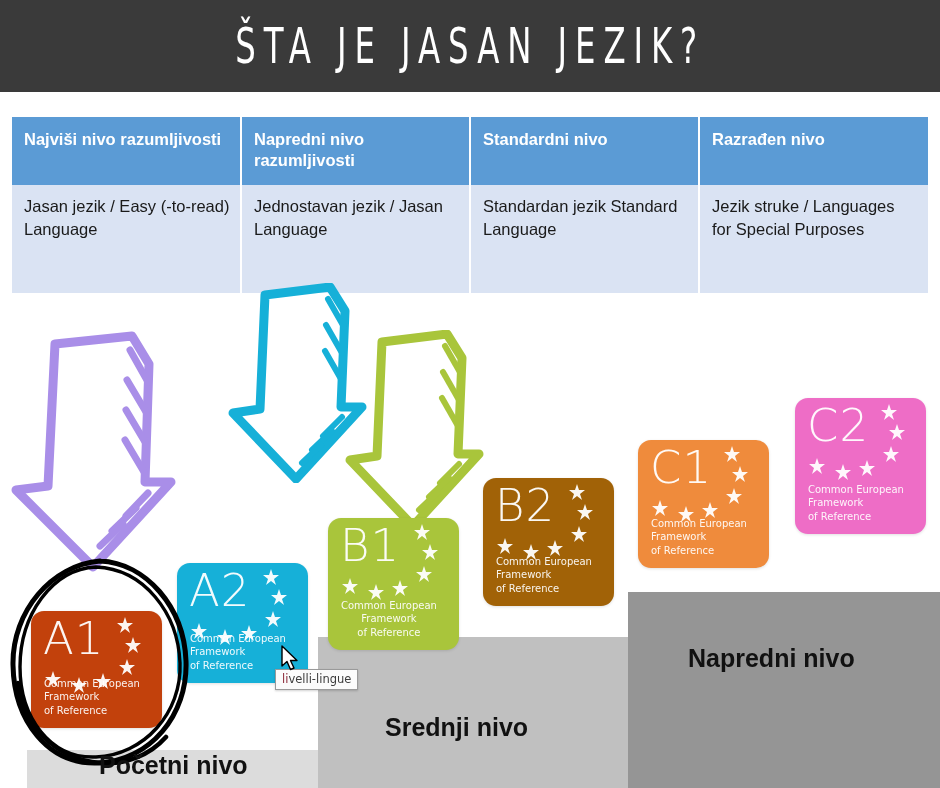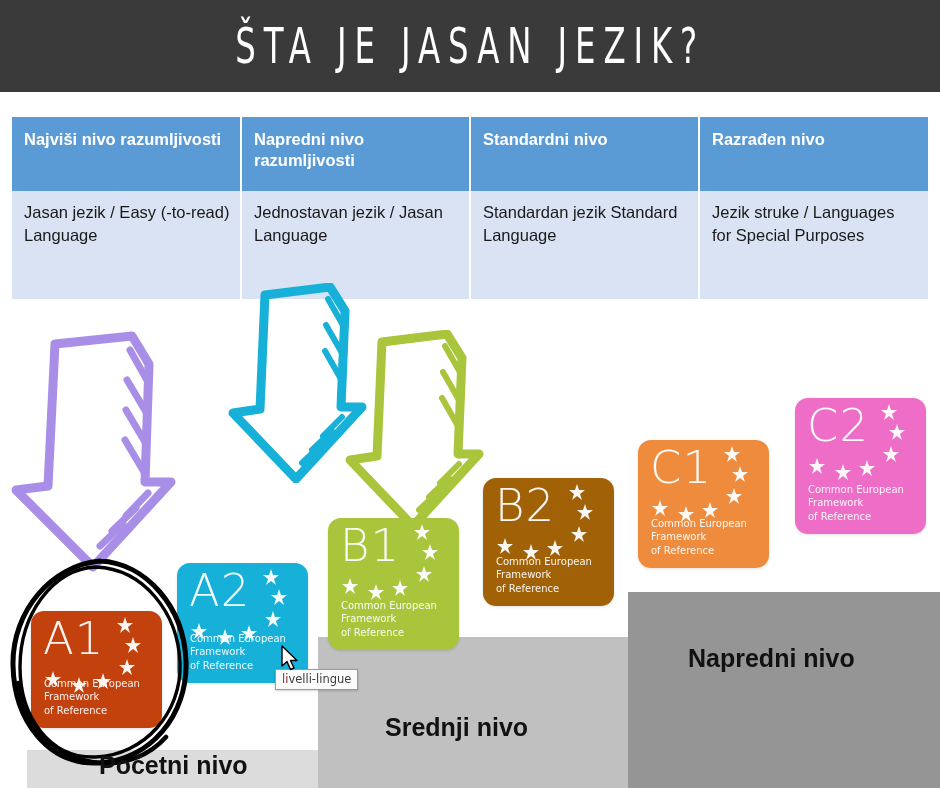--- a/index.html
+++ b/index.html
@@ -31,21 +31,21 @@
   
   #compare-table{
     position:absolute;left:12px;top:117px;width:916px;
     border-collapse:collapse;table-layout:fixed;
   }
   #compare-table col.c{width:229px;}
   #compare-table th{
     background:#5b9bd5;color:#ffffff;
     font-size:16.5px;font-weight:bold;
     text-align:left;vertical-align:top;
-    padding:12px 10px 14px 12px;
+    padding:12px 10px 8px 12px;
     line-height:1.28;
     border-right:2px solid #ffffff;
     height:48px;
   }
   #compare-table th:last-child{border-right:none;}
   #compare-table td{
     background:#dae3f3;color:#1a1a1a;
     font-size:16.5px;
     vertical-align:top;
     padding:10px 10px 14px 12px;
@@ -92,21 +92,21 @@
   .cefr-stars{position:absolute;left:8px;top:4px;width:110px;height:86px;}
   .cefr-sub{
     position:absolute;left:13px;bottom:11px;
     font-size:10px;line-height:1.33;
     color:rgba(255,255,255,.93);
     font-family:"DejaVu Sans","Liberation Sans",sans-serif;
   }
 
   #card-a1{left:31px; top:611px; width:131px;height:117px;background:#c2410c;}
   #card-a2{left:177px;top:563px; width:131px;height:120px;background:#16b0d8;}
-  #card-b1{left:328px;top:518px; width:131px;height:132px;background:#a9c53b;}
+  #card-b1{left:328px;top:518px; width:131px;height:132px;background:#a9c53b;text-align:center;}
   #card-b2{left:483px;top:478px; width:131px;height:128px;background:#a16207;}
   #card-c1{left:638px;top:440px; width:131px;height:128px;background:#ef8b3c;}
   #card-c2{left:795px;top:398px; width:131px;height:136px;background:#ee6dc6;}
 
   
   .plate{position:absolute;background:#ffffff;}
 
   
   #highlight-circle{position:absolute;left:8px;top:555px;width:190px;height:215px;}
 

